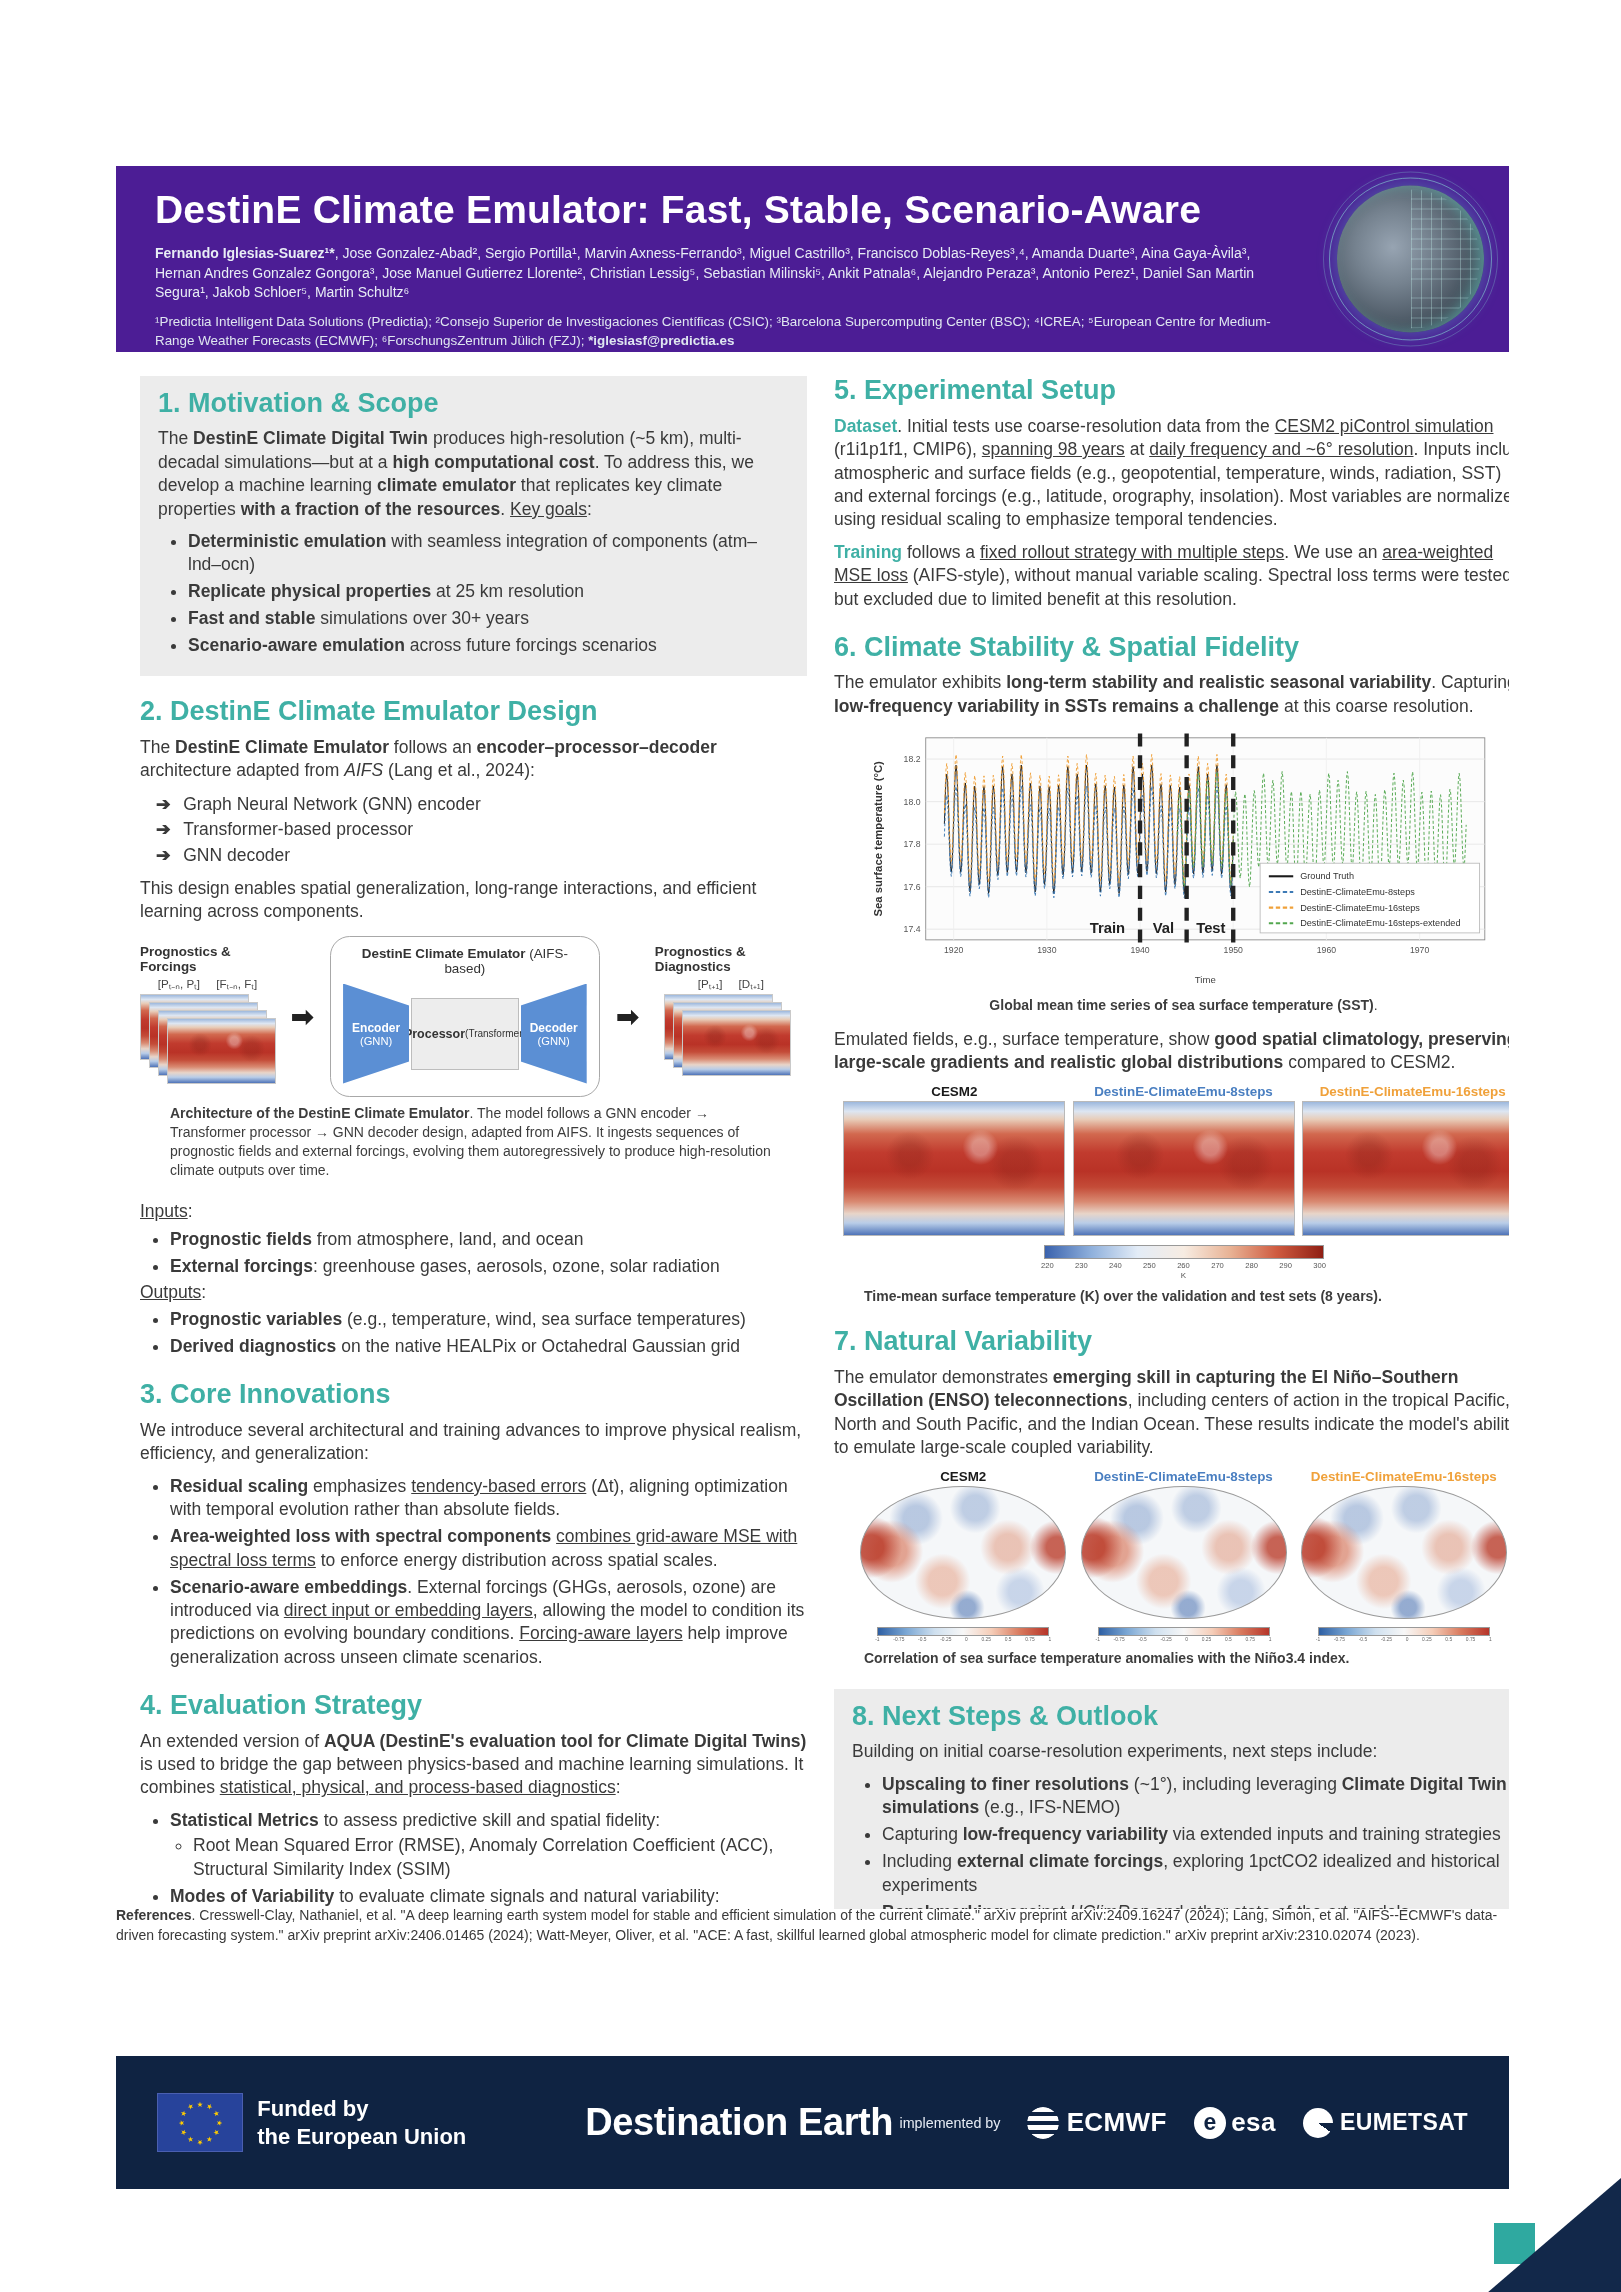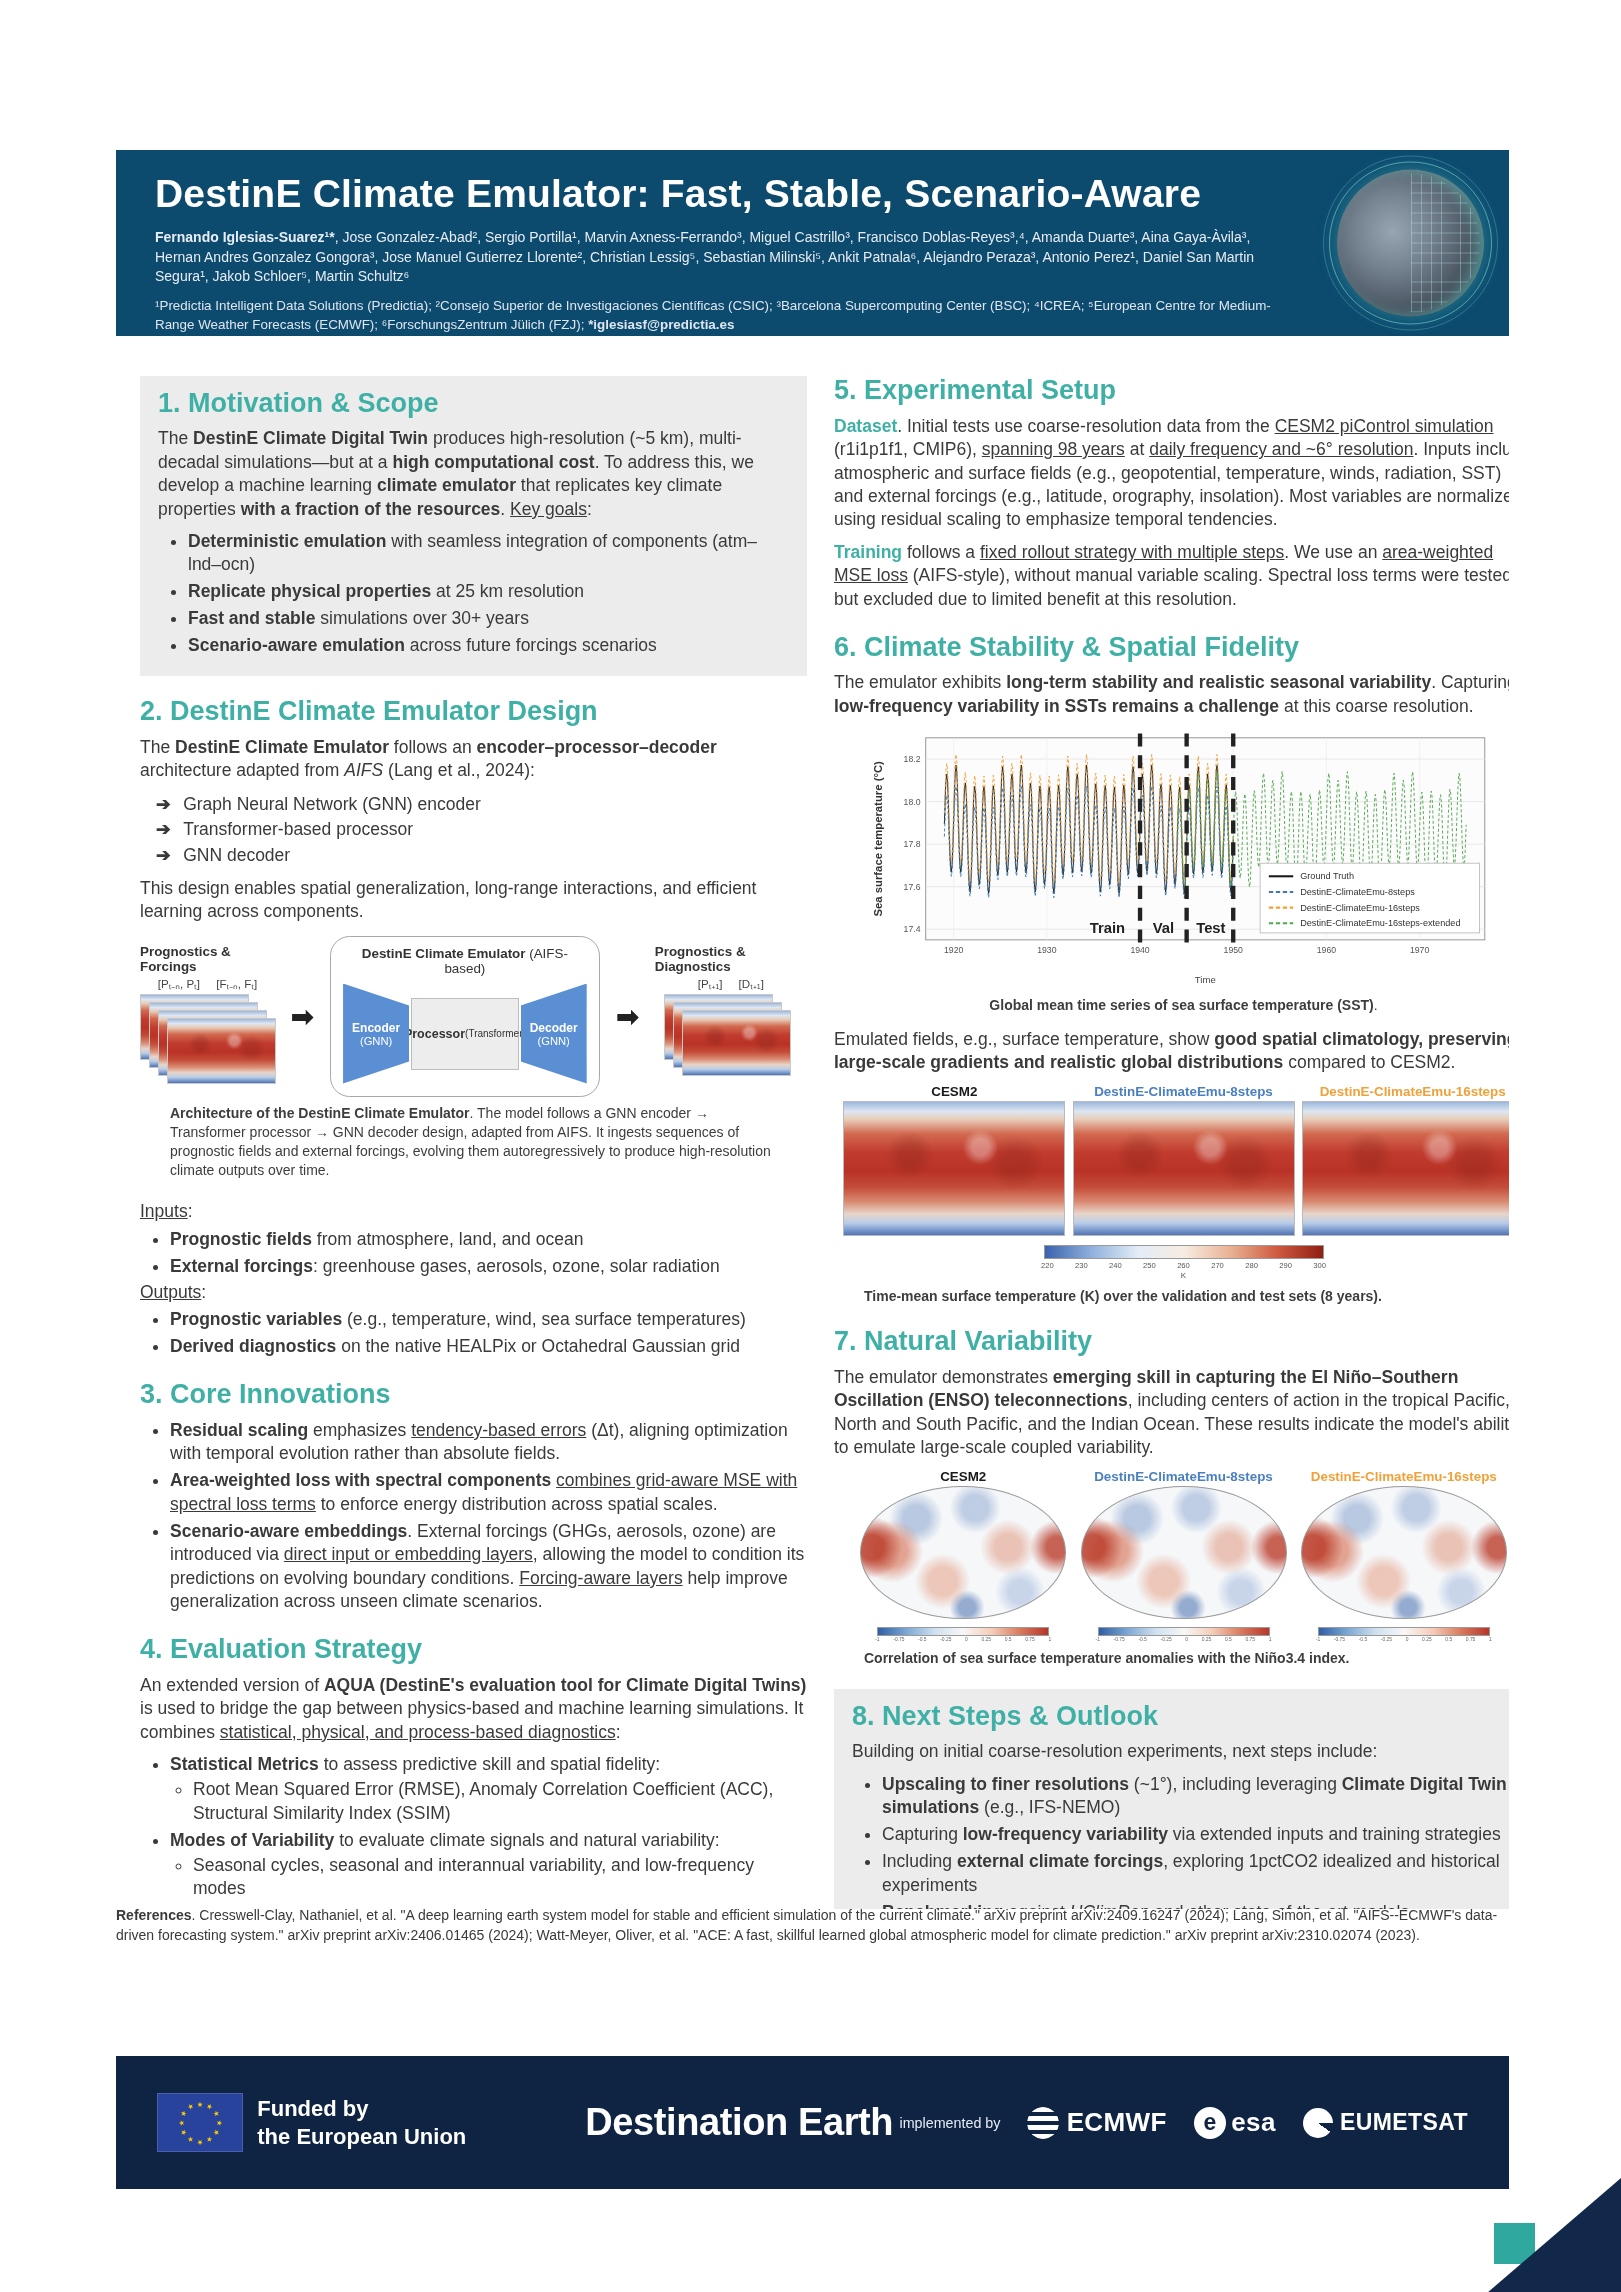--- a/index.html
+++ b/index.html
@@ -3,21 +3,21 @@
 <meta charset="utf-8">
 <style>
   html,body{margin:0;padding:0;background:#ffffff;}
   .page{position:relative;width:1621px;height:2293px;background:#fff;font-family:"Liberation Sans",sans-serif;color:#3a3a3a;overflow:hidden;}
   .b{font-weight:bold;}
   .it{font-style:italic;}
   .u{text-decoration:underline;}
   .teal{color:#3fb0a5;font-weight:bold;}
 
   
-  header{position:absolute;left:116px;top:150px;width:1393px;height:186px;background:#0c4a6e;color:#fff;box-sizing:border-box;padding:21.5px 224px 0 39px;overflow:hidden;}
+  header{position:absolute;left:116px;top:166px;width:1393px;height:186px;background:#4c1d95;color:#fff;box-sizing:border-box;padding:21.5px 224px 0 39px;overflow:hidden;}
   .title{font-size:39px;font-weight:bold;letter-spacing:0.2px;}
   .authors{margin:12.5px 0 0 0;font-size:14px;line-height:1.4;color:#e8edf5;}
   .affils{margin:10.7px 0 0 0;font-size:13.4px;line-height:1.4;color:#dfe6f0;}
   .globe{position:absolute;right:25px;top:50%;transform:translateY(-50%);width:147px;height:147px;border-radius:50%;
     background:radial-gradient(circle at 38% 42%,#97a4b2 0%,#75828f 30%,#47535f 65%,#1d2936 100%);
     box-shadow:0 0 18px 2.7px rgba(88,219,208,.30), inset -7.2px 0 14.3px rgba(120,230,220,.45);}
   .globe::before{content:"";position:absolute;inset:-8px;border:0.9px solid rgba(140,225,218,.55);border-radius:50%;}
   .globe::after{content:"";position:absolute;inset:-14.3px;border:0.9px solid rgba(140,225,218,.28);border-radius:50%;}
   .globe-grid{position:absolute;left:50%;top:3%;width:47%;height:94%;border-top-right-radius:100% 50%;border-bottom-right-radius:100% 50%;
     background:repeating-linear-gradient(0deg,rgba(205,255,249,.30) 0 0.9px,transparent 0.9px 9.9px),
@@ -210,20 +210,21 @@
         </ul>
         <p class="io-label"><span class="u">Outputs</span>:</p>
         <ul class="dots">
           <li><span class="b">Prognostic variables</span> (e.g., temperature, wind, sea surface temperatures)</li>
           <li><span class="b">Derived diagnostics</span> on the native HEALPix or Octahedral Gaussian grid</li>
         </ul>
       </section>
 
       <section>
         <h2>3. Core Innovations</h2>
+        <p class="body">We introduce several architectural and training advances to improve physical realism, efficiency, and generalization:</p>
         <ul class="dots">
           <li><span class="b">Residual scaling</span> emphasizes <span class="u">tendency-based errors</span> (Δt), aligning optimization with temporal evolution rather than absolute fields.</li>
           <li><span class="b">Area-weighted loss with spectral components</span> <span class="u">combines grid-aware MSE with spectral loss terms</span> to enforce energy distribution across spatial scales.</li>
           <li><span class="b">Scenario-aware embeddings</span>. External forcings (GHGs, aerosols, ozone) are introduced via <span class="u">direct input or embedding layers</span>, allowing the model to condition its predictions on evolving boundary conditions. <span class="u">Forcing-aware layers</span> help improve generalization across unseen climate scenarios.</li>
         </ul>
       </section>
 
       <section>
         <h2>4. Evaluation Strategy</h2>
         <p class="body">An extended version of <span class="b">AQUA (DestinE's evaluation tool for Climate Digital Twins)</span> is used to bridge the gap between physics-based and machine learning simulations. It combines <span class="u">statistical, physical, and process-based diagnostics</span>:</p>

